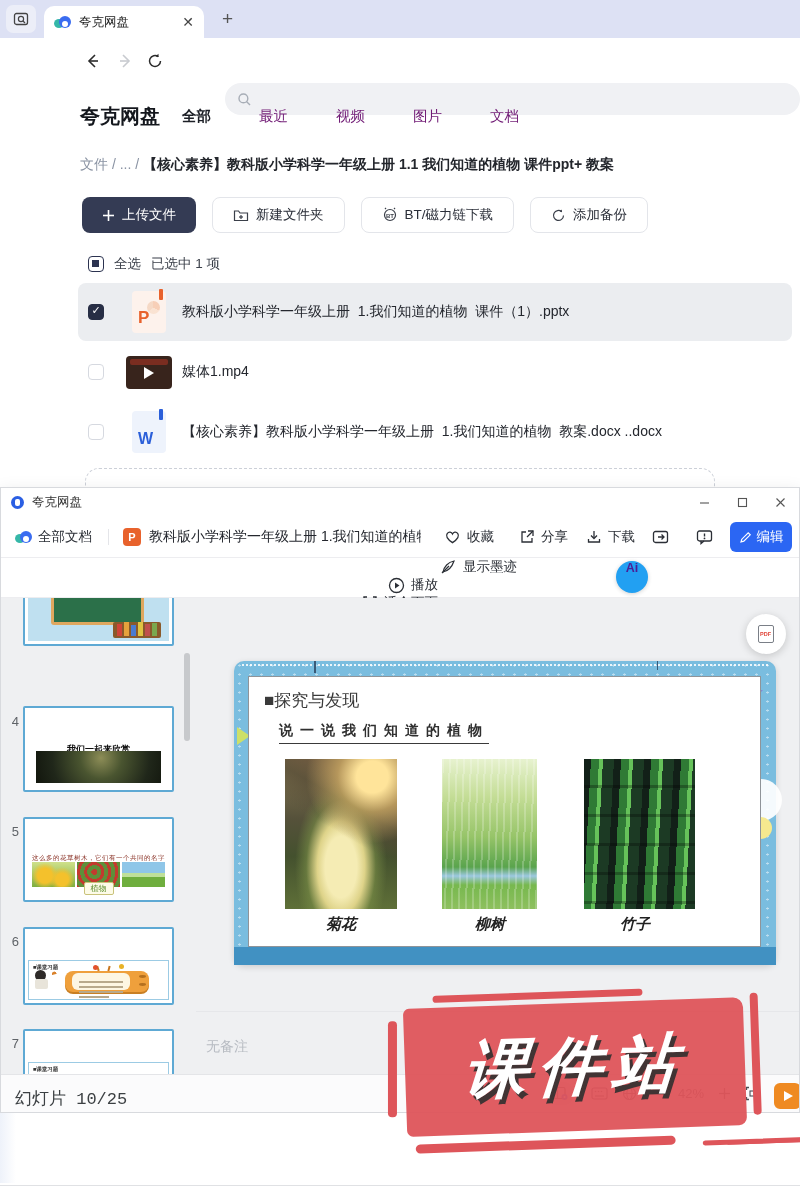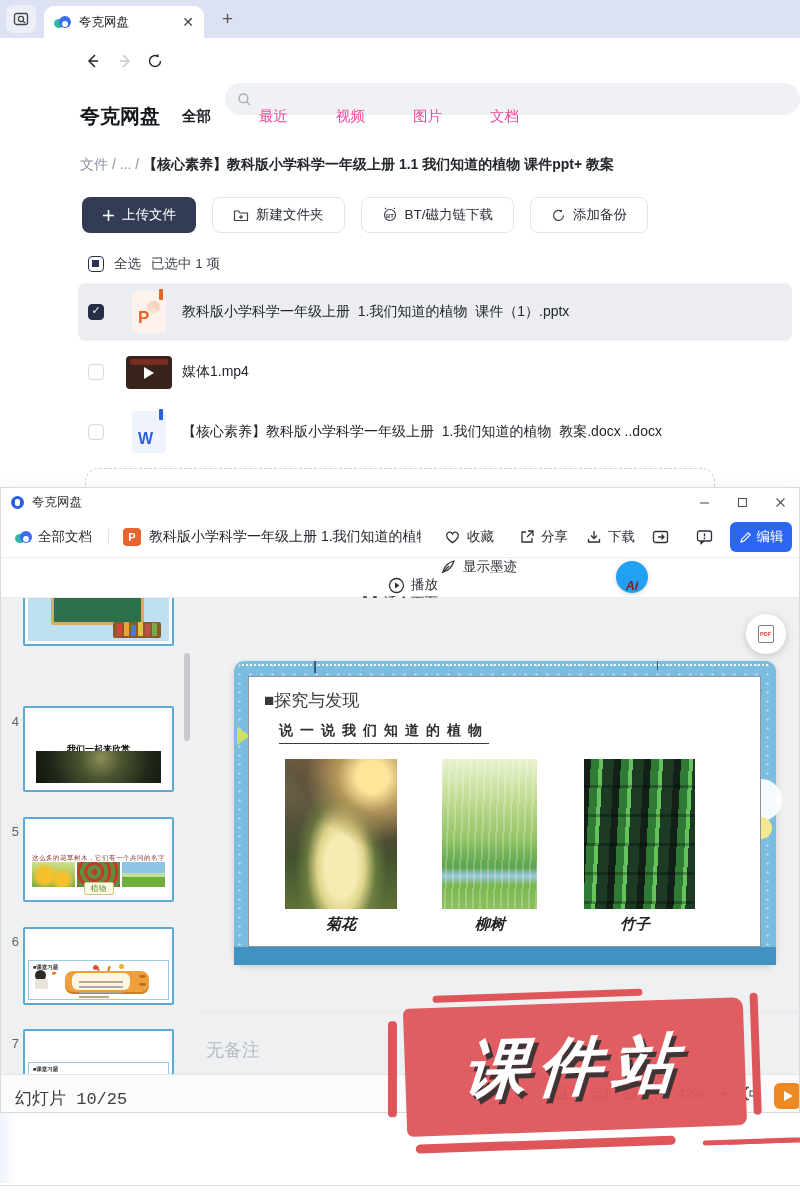--- a/index.html
+++ b/index.html
@@ -19,21 +19,21 @@
 .cloud-logo i { position:absolute; border-radius:50%; }
 .cloud-logo .c1 { left:0; top:3px; width:10px; height:9px; background:#35b7a8; }
 .cloud-logo .c2 { left:5px; top:0; width:12px; height:12px; background:#3a6cf0; }
 .cloud-logo .c3 { left:8px; top:5px; width:6px; height:6px; background:#fff; }
 .navbar { position:absolute; left:0; top:38px; width:800px; height:47px; background:#fff; }
 .nav-ic { position:absolute; top:14px; color:#333; }
 .searchbar { position:absolute; left:225px; top:45px; width:575px; height:32px; background:#f0f1f4; border-radius:16px; display:flex; align-items:center; padding-left:12px; color:#9aa0aa; }
 
 .brand { position:absolute; left:80px; top:103px; font-size:20px; font-weight:bold; color:#14171d; }
 .navtabs { position:absolute; left:182px; top:107px; display:flex; gap:48px; font-size:14.5px; }
-.navtab { color:#ec4899; }
+.navtab { color:#701a75; }
 .navtab.active { color:#1c1f26; font-weight:bold; }
 .crumbs { position:absolute; left:80px; top:156px; width:700px; font-size:14px; color:#8a93a3; white-space:nowrap; }
 .crumbs b { color:#23262c; font-weight:bold; }
 .actionrow { position:absolute; left:82px; top:197px; display:flex; gap:16px; }
 .btn { height:36px; border-radius:8px; display:flex; align-items:center; gap:7px; font-size:13.5px; padding:0 20px; background:#fff; border:1px solid #e3e5ea; color:#2a2e38; }
 .btn.dark { background:#343b54; border:none; color:#fff; }
 .selrow { position:absolute; left:88px; top:255px; display:flex; align-items:center; gap:10px; font-size:13.5px; color:#3a3f49; }
 .cb { width:16px; height:16px; border-radius:4px; background:#fff; border:1.5px solid #d6d9e0; position:relative; }
 .cb.ind { border-color:#2c3350; }
 .cb.ind::after { content:""; position:absolute; left:3px; top:3px; width:7px; height:7px; background:#2c3350; }
@@ -64,21 +64,21 @@
 .qlogo::after { content:""; position:absolute; left:4px; top:3px; width:5px; height:7px; background:#fff; border-radius:2px; }
 .titletxt { font-size:12.5px; color:#333; margin-left:8px; }
 .wctl { position:absolute; top:0; height:28px; width:38px; display:flex; align-items:center; justify-content:center; color:#555; }
 .toolbar1 { position:absolute; left:0; top:28px; width:100%; height:42px; border-bottom:1px solid #ededf0; display:flex; align-items:center; }
 .toolbar2 { position:absolute; left:0; top:70px; width:100%; height:40px; border-bottom:1px solid #ededf0; display:flex; align-items:center;flex-direction:column; }
 .tgroup { display:flex; align-items:center; gap:6px; font-size:13.5px; color:#2b2f36; }
 .vdiv { width:1px; height:16px; background:#e4e5e9; }
 .mini-ppt { width:18px; height:18px; border-radius:4px; background:#e8622c; color:#fff; font-size:11px; font-weight:bold; display:flex; align-items:center; justify-content:center; }
 .docname { font-size:14px; color:#24272e; width:272px; white-space:nowrap; overflow:hidden; }
 .editbtn { position:absolute; right:7px; top:6px; width:62px; height:30px; border-radius:6px; background:#2b66f3; color:#fff; font-size:13.5px; display:flex; align-items:center; justify-content:center; gap:5px; }
-.aifab { position:absolute; left:615px; top:3px; width:32px; height:32px; border-radius:50%; background:#22a0f2; color:#7f1d1d; font-size:12.5px; font-weight:bold; font-style:italic; display:flex; align-items:flex-end; justify-content:center; box-shadow:0 1px 4px rgba(0,0,0,.18); }
+.aifab { position:absolute; left:615px; top:3px; width:32px; height:32px; border-radius:50%; background:#22a0f2; color:#4c1d95; font-size:12.5px; font-weight:bold; display:flex; align-items:flex-start; justify-content:center; box-shadow:0 1px 4px rgba(0,0,0,.18); }
 .vbody { position:absolute; left:0; top:110px; width:800px; height:476px; background:#eff0f2; overflow:hidden; }
 
 
 .thumbnum { position:absolute; left:2px; width:16px; text-align:right; font-size:13px; color:#5f6368; }
 .tcard { position:absolute; left:22px; width:151px; background:#fff; border:2px solid #5ea9d4; border-radius:2px; overflow:hidden; }
 .tcard .pad { position:absolute; inset:3px; background:#fff; overflow:hidden;margin-top:28px; }
 .scrollth { position:absolute; left:183px; top:55px; width:6px; height:88px; border-radius:3px; background:#c7c9cc; }
 
 .t3 { top:-55px; height:103px; }
 .t3 .pad { background:#bfe0f0; }
@@ -145,21 +145,21 @@
 .photo.p3 { left:335px; width:111px; background:
  repeating-linear-gradient(180deg, transparent 0 26px, rgba(0,0,0,.28) 26px 29px),
  repeating-linear-gradient(93deg, rgba(10,30,18,0) 0 7px, #2f7a35 7px 15px, #66c25a 15px 19px, #1c3a24 19px 30px),
  #122018; }
 .plabel { position:absolute; top:238px; width:112px; text-align:center; font-family:"DejaVu Serif","Liberation Serif",serif; font-style:italic; font-weight:bold; font-size:15px; color:#222; }
 .plabel.l1 { left:36px; } .plabel.l2 { left:185px; } .plabel.l3 { left:330px; }
 .pdf-fab { position:absolute; left:745px; top:16px; width:40px; height:40px; border-radius:50%; background:#fff; box-shadow:0 2px 8px rgba(0,0,0,.18); display:flex; align-items:center; justify-content:center; }
 .pdf-fab .pg { width:16px; height:18px; border:1.5px solid #7a7f87; border-radius:2px; position:relative; background:#fff; }
 .pdf-fab .pg::after { content:"PDF"; position:absolute; left:1px; top:5px; font-size:5.5px; color:#e04438; font-weight:bold; }
 .notesline { position:absolute; left:195px; top:413px; width:605px; border-top:1px solid #e6e7ea; }
-.notes { position:absolute; left:205px; top:440px; font-size:18px; color:#b7bbc2;text-align:right; }
+.notes { position:absolute; left:205px; top:440px; font-size:14px; color:#b7bbc2;text-align:right; }
 
 
 .statusbar { position:absolute; left:0; top:586px; width:800px; height:40px; background:#fbfbfc; border-top:1px solid #e4e5e8; }
 .pageinfo { position:absolute; left:14px; top:12px; font-size:17px; color:#3c4043;font-family:Liberation Mono, monospace; }
 .zctl { position:absolute; right:12px; top:7px; display:flex; align-items:center; gap:14px; color:#4a4e55; }
 .zctl .pill { background:#e7e8ea; border-radius:8px; padding:4px; margin-right:4px; }
 .zoomtxt { font-size:13px; color:#4a4e55; }
 .playfab { position:absolute; left:773px; top:595px; width:27px; height:26px; border-radius:6px; background:#ef8a22; display:flex; align-items:center; justify-content:center; }
 .playfab::after { content:""; border-left:9px solid #fff; border-top:5.5px solid transparent; border-bottom:5.5px solid transparent; margin-left:2px; }
 

